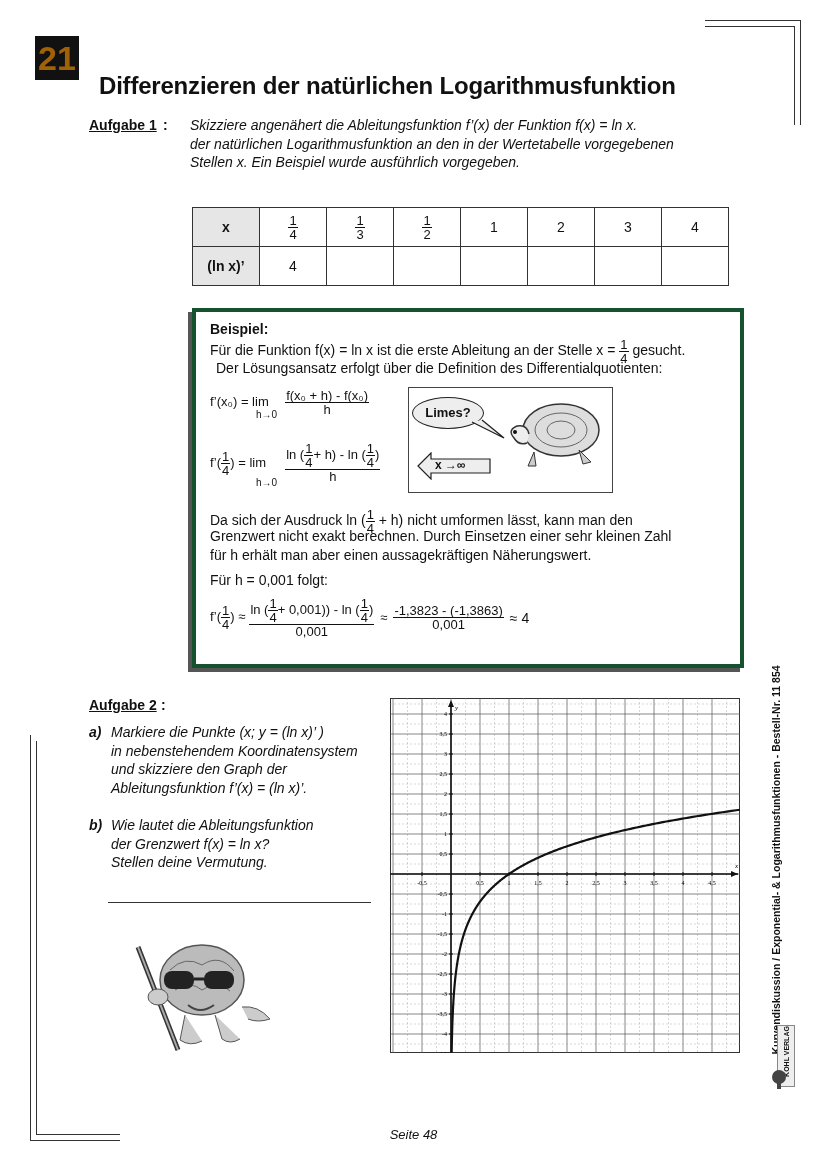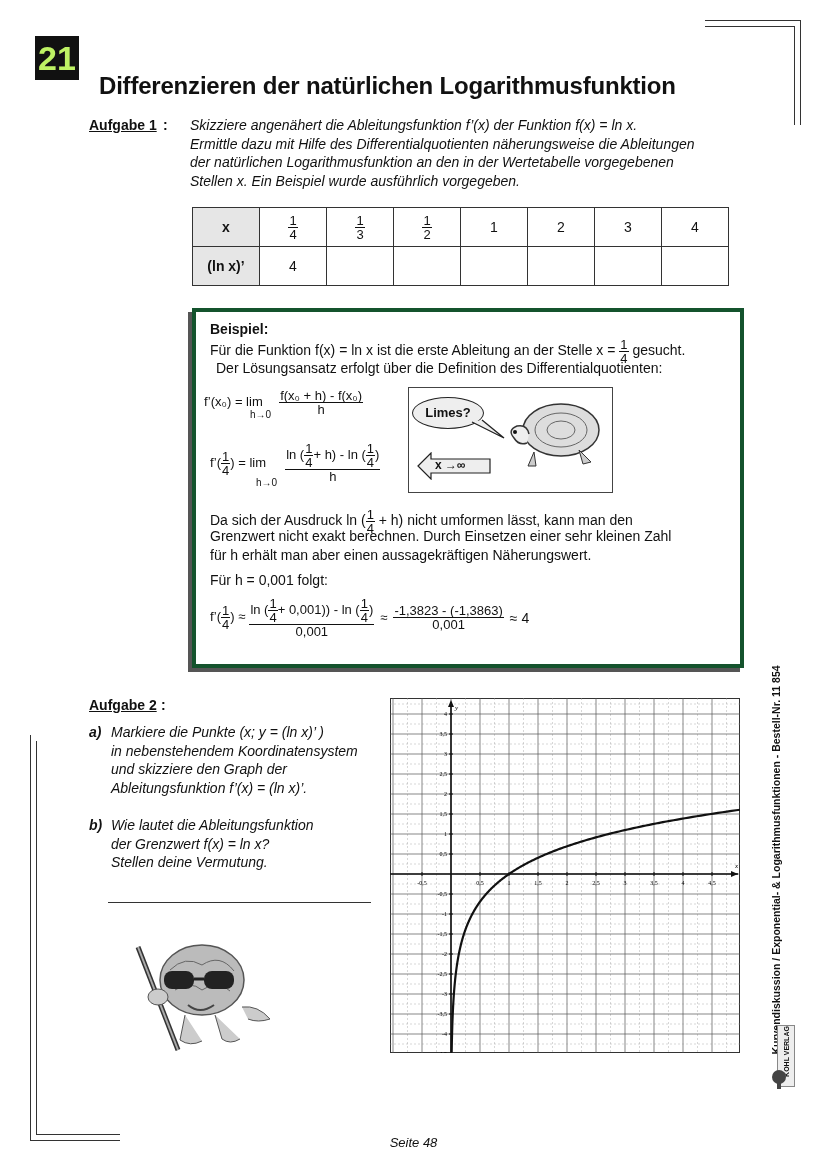--- a/index.html
+++ b/index.html
@@ -1,19 +1,19 @@
 <!DOCTYPE html>
 <html><head>
 <meta charset="utf-8">
 <style>
   html, body { margin:0; padding:0; background:#fff; }
   body { width:827px; height:1169px; position:relative; overflow:hidden;
          font-family:"Liberation Sans", sans-serif; color:#111; }
   .abs { position:absolute; }
-  .num-box { left:35px; top:36px; width:44px; height:44px; background:#111; color:#bef264;
+  .num-box { left:35px; top:36px; width:44px; height:44px; background:#111; color:#a16207;
              font-weight:bold; font-size:34px; line-height:44px; text-align:center; }
   .title { left:99px; top:44px; font-size:24px; font-weight:bold; letter-spacing:-0.2px;margin-top:28px; }
   .frame-tr-h { left:705px; top:20px; width:95px; height:0; border-top:1.5px solid #333; }
   .frame-tr-h2 { left:705px; top:26px; width:89px; height:0; border-top:1px solid #333; }
   .frame-tr-v { left:800px; top:20px; width:0; height:105px; border-left:1.5px solid #333; }
   .frame-tr-v2 { left:794px; top:26px; width:0; height:99px; border-left:1px solid #333; }
   .frame-bl-v { left:30px; top:735px; width:0; height:405px; border-left:1.5px solid #333; }
   .frame-bl-v2 { left:36px; top:741px; width:0; height:393px; border-left:1px solid #333; }
   .frame-bl-h { left:30px; top:1140px; width:90px; height:0; border-top:1.5px solid #333; }
   .frame-bl-h2 { left:36px; top:1134px; width:84px; height:0; border-top:1px solid #333; }
@@ -29,21 +29,21 @@
   .ex-text { font-size:14px; line-height:18.5px; }
   .formula { font-size:13px; }
   .f-row { display:flex; align-items:center; }
   .cartoon { left:408px; top:387px; width:203px; height:104px; border:1px solid #444; }
   .bubble { left:412px; top:397px; width:70px; height:30px; border:1.5px solid #222; border-radius:50%;
             background:#eee; font-weight:bold; font-size:13px; line-height:30px; text-align:center; }
   .arrow-box { left:417px; top:452px; width:74px; height:28px; }
   .side-text { left:770px; top:640px; width:20px; height:440px; }
   .side-inner { position:absolute; left:-210px; top:210px; width:440px; height:20px;
                 transform:rotate(-90deg); font-size:10.5px; font-weight:bold; white-space:nowrap; text-align:center; }
-  .page-num { left:0; width:827px; top:1127px; text-align:center; font-size:13px; font-style:italic;margin-top:8px; }
+  .page-num { left:0; width:827px; top:1127px; text-align:center; font-size:13px; font-style:italic; }
   .grid-svg { left:390px; top:698px; }
   .ans-line { left:108px; top:902px; width:263px; border-top:1px solid #333; }
 </style>
 </head>
 <body>
 
 <div class="abs frame-tr-h"></div>
 <div class="abs frame-tr-h2"></div>
 <div class="abs frame-tr-v"></div>
 <div class="abs frame-tr-v2"></div>
@@ -54,21 +54,20 @@
 
 <div class="abs num-box">21</div>
 <div class="abs title">Differenzieren der natürlichen Logarithmusfunktion</div>
 
 <div class="abs task-label" style="left:89px; top:117px;">
   <span>Aufgabe 1</span>
 </div>
 <span class="abs" style="left:163px; top:117px; font-size:14px; font-weight:bold;">:</span>
 <div class="abs task-text" style="left:190px; top:116px;">
   <div>Skizziere angenähert die Ableitungsfunktion f’(x) der Funktion f(x) = ln x.</div>
-  <div>Ermittle dazu mit Hilfe des Differentialquotienten näherungsweise die Ableitungen</div>
   <div>der natürlichen Logarithmusfunktion an den in der Wertetabelle vorgegebenen</div>
   <div>Stellen x. Ein Beispiel wurde ausführlich vorgegeben.</div>
 </div>
 
 <table class="abs vt">
   <tbody>
       <tr>
     <td class="h">x</td>
     <td><span class="frac">
             <span class="n">1</span>
@@ -103,21 +102,21 @@
 <div class="abs example">
   <div class="abs ex-text" style="left:14px; top:8px; font-weight:bold;">Beispiel:</div>
   <div class="abs ex-text" style="left:14px; top:26px; white-space:nowrap;">
     <span>Für die Funktion f(x) = ln x ist die erste Ableitung an der Stelle x = </span><span class="frac">
         <span class="n">1</span>
         <span>4</span>
       </span><span> gesucht.</span>
   </div>
   <div class="abs ex-text" style="left:20px; top:47px;">Der Lösungsansatz erfolgt über die Definition des Differentialquotienten:</div>
 
-  <div class="abs formula f-row" style="left:8px; top:82px;text-align:right;">
+  <div class="abs formula f-row" style="left:14px; top:82px;text-align:right;">
     <span style="display:inline-flex; flex-direction:column; align-items:flex-start;">
       <span>f’(x₀) = lim</span>
       <span style="font-size:10px; margin-left:46px;">h→0</span>
     </span>
     <span class="frac" style="margin-left:8px; margin-top:-10px;">
       <span class="n">f(x₀ + h) - f(x₀)</span>
       <span>h</span>
     </span>
   </div>
 

